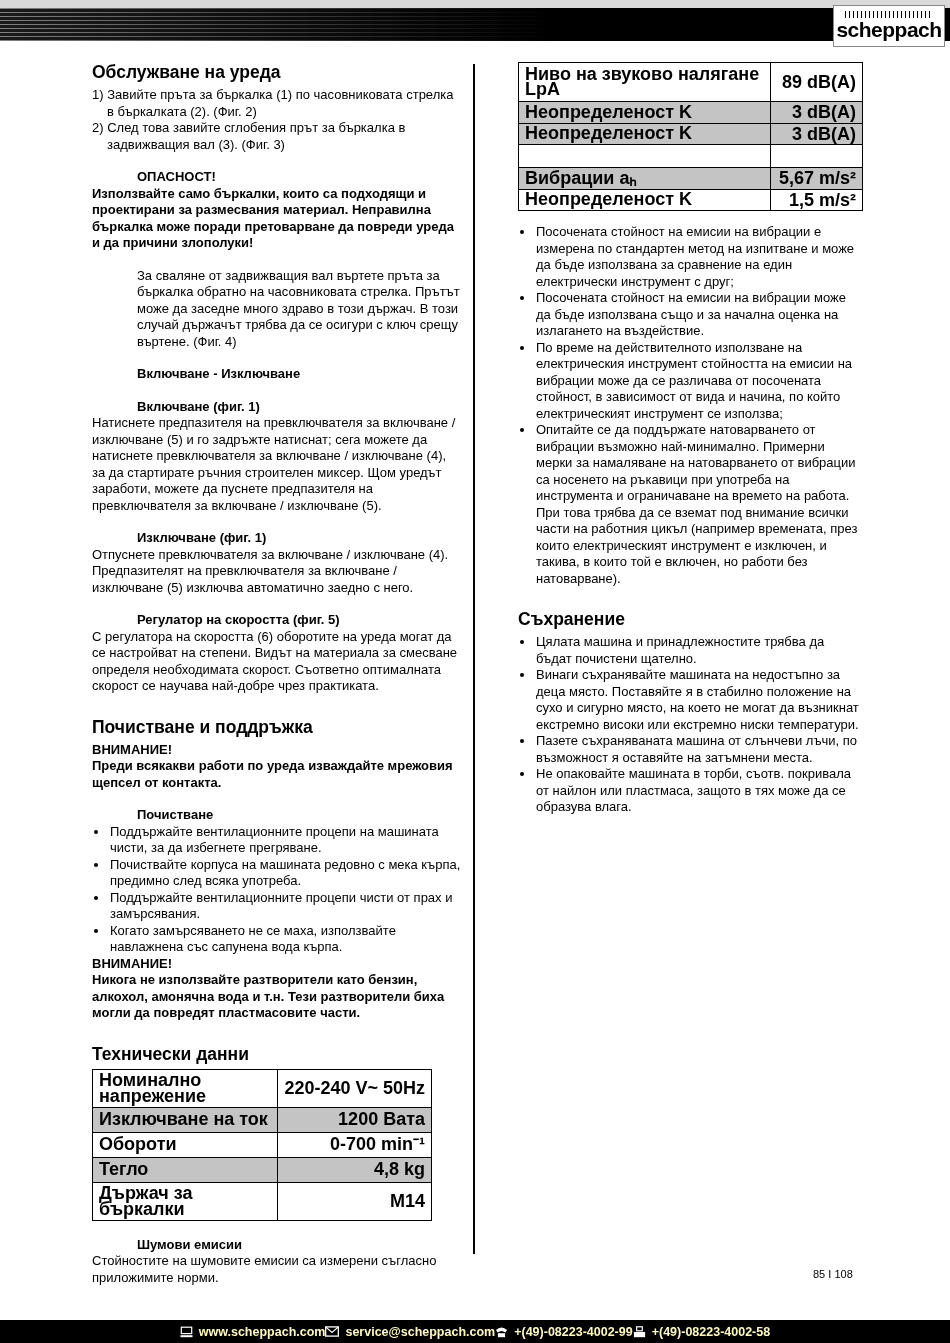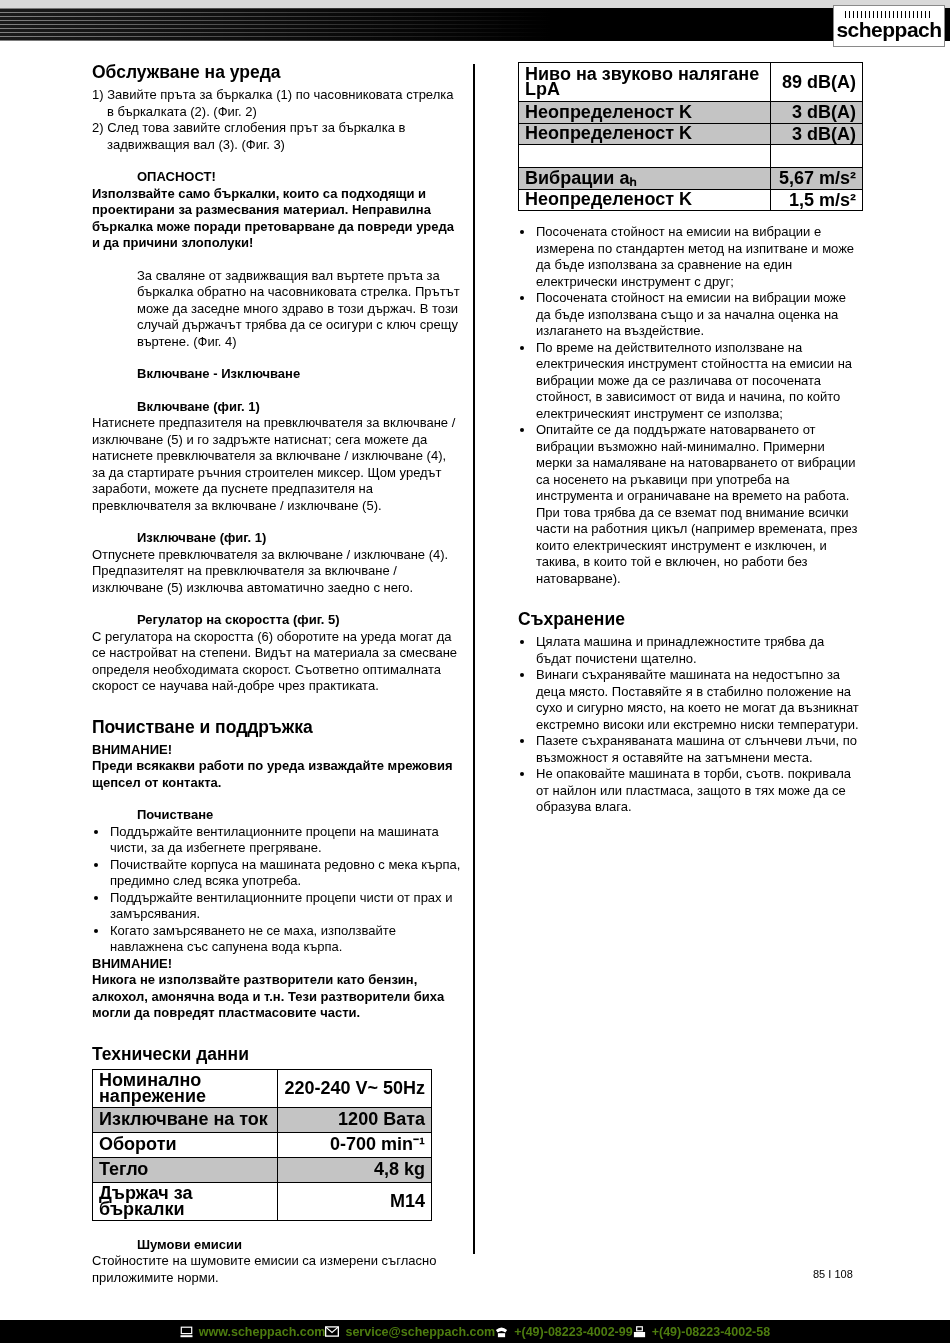--- a/index.html
+++ b/index.html
@@ -47,21 +47,21 @@
   tr.shade td{background:#c4c4c4;}
   .tech-table{width:340px;}
   .tech-table td{height:20px;}
   .noise-table td.lbl{white-space:pre-line;line-height:15px;}
   tr.tall td{height:34px;}
   tr.empty td{height:18px;border-left:1px solid #000;border-right:1px solid #000;}
 
   .page-number{position:absolute;left:813px;top:1268px;font-size:11px;}
 
   .footer-bar{
-    position:absolute;left:0;right:0;bottom:0;height:23px;background:#000;color:#4d7c0f;
+    position:absolute;left:0;right:0;bottom:0;height:23px;background:#000;color:#fef9c3;
     display:flex;align-items:center;justify-content:center;
     font-size:12.5px;font-weight:bold;
   }
   .footer-item{display:flex;align-items:center;gap:6px;}
   .ficon{display:inline-flex;align-items:center;}
 </style>
 </head>
 <body>
 
 <div>

